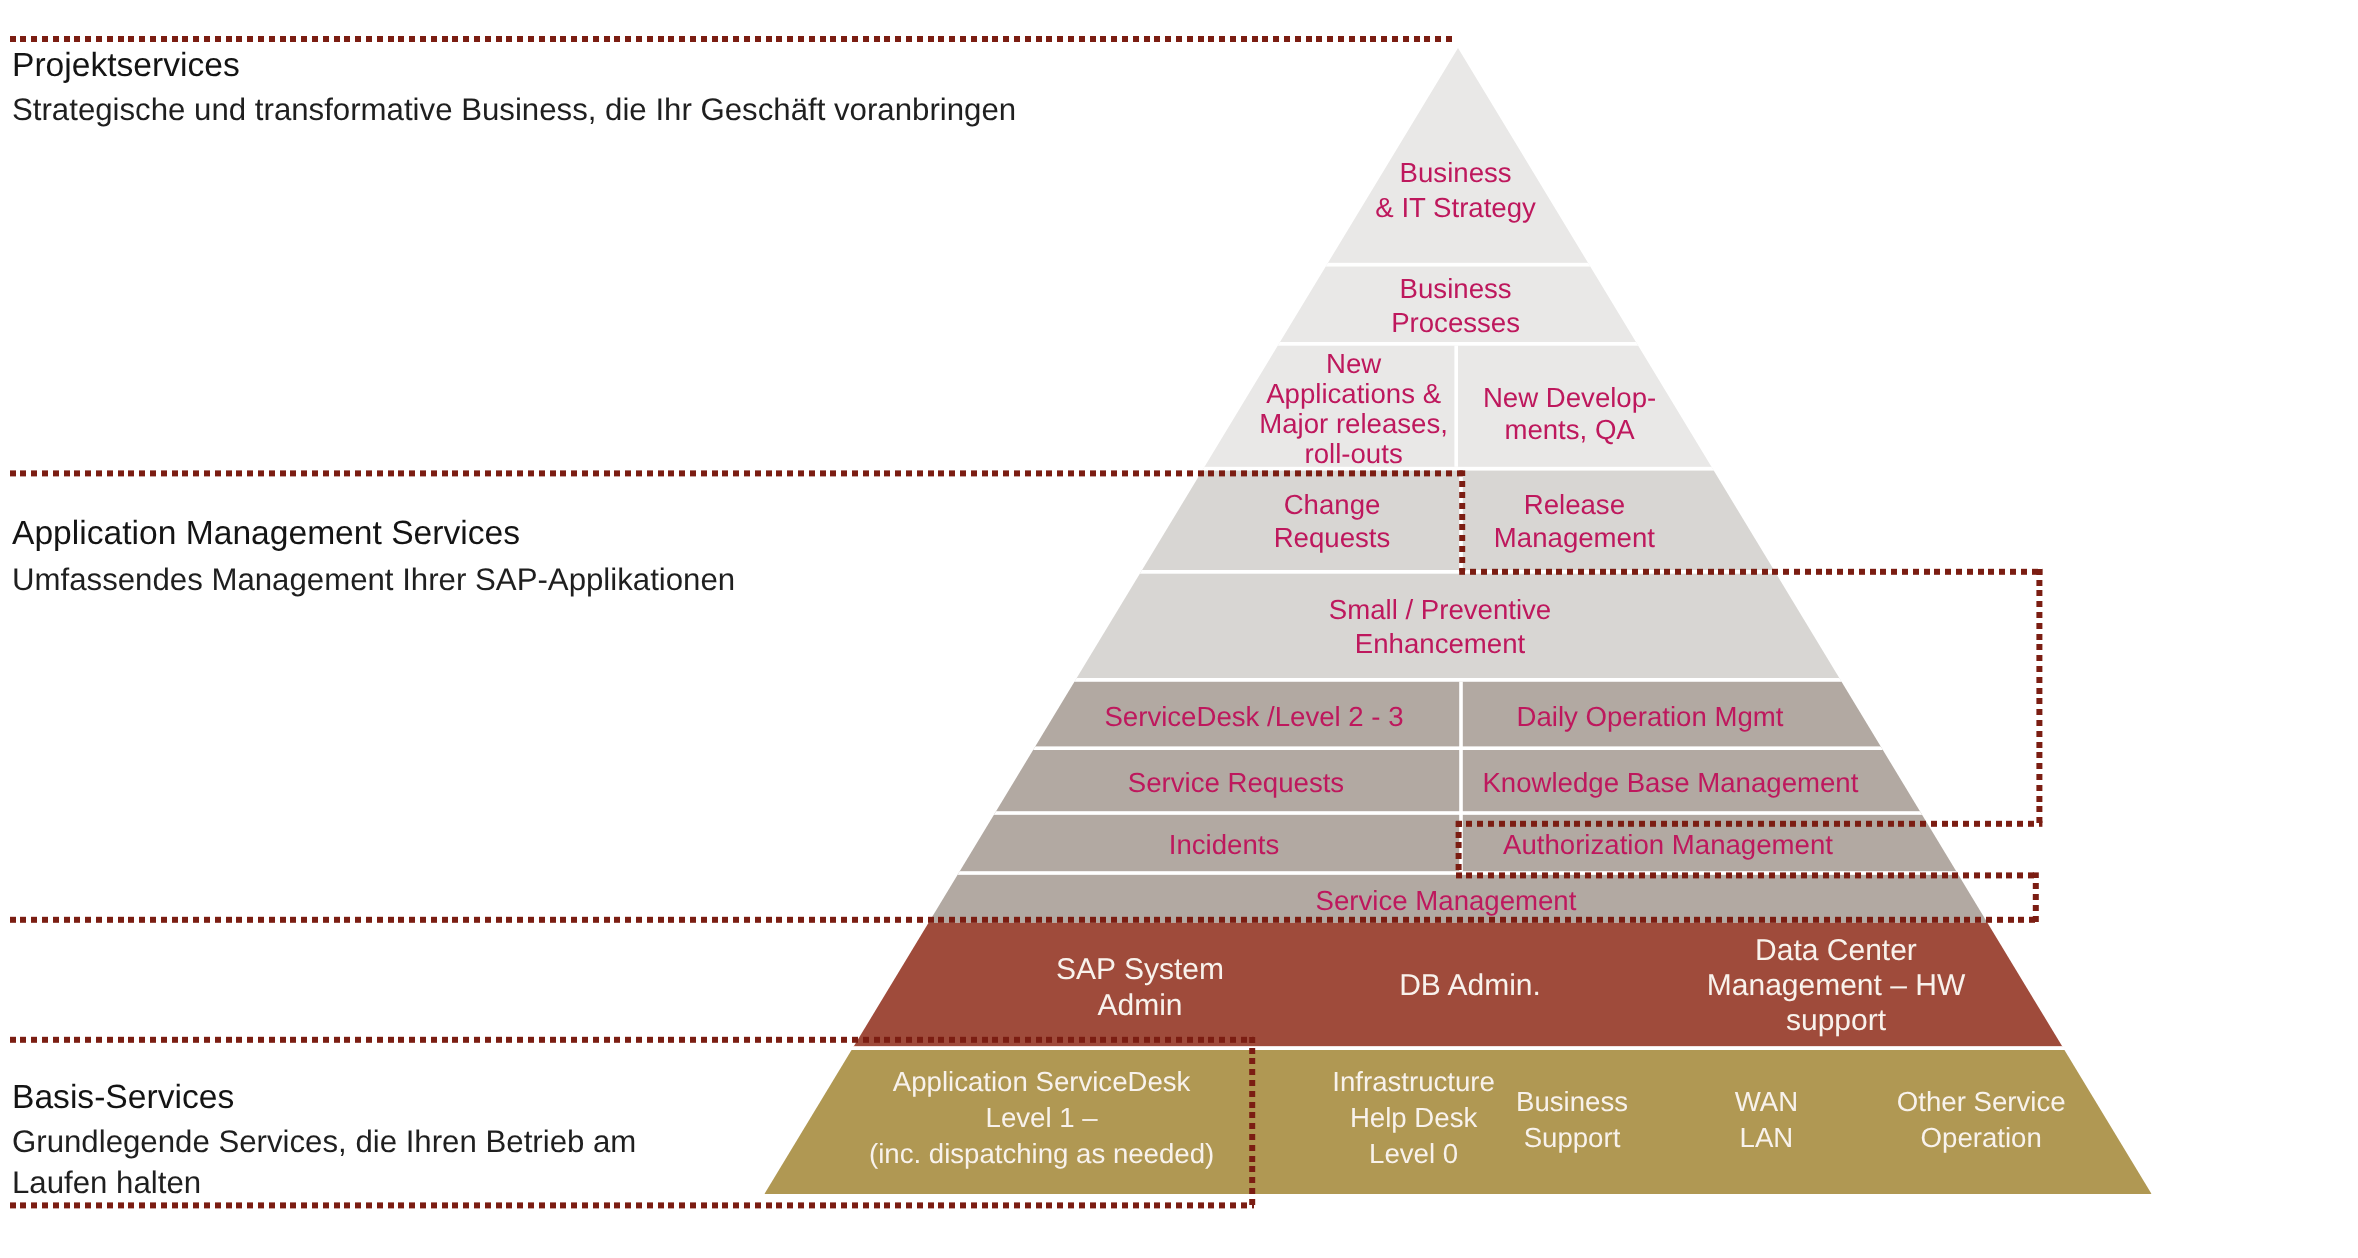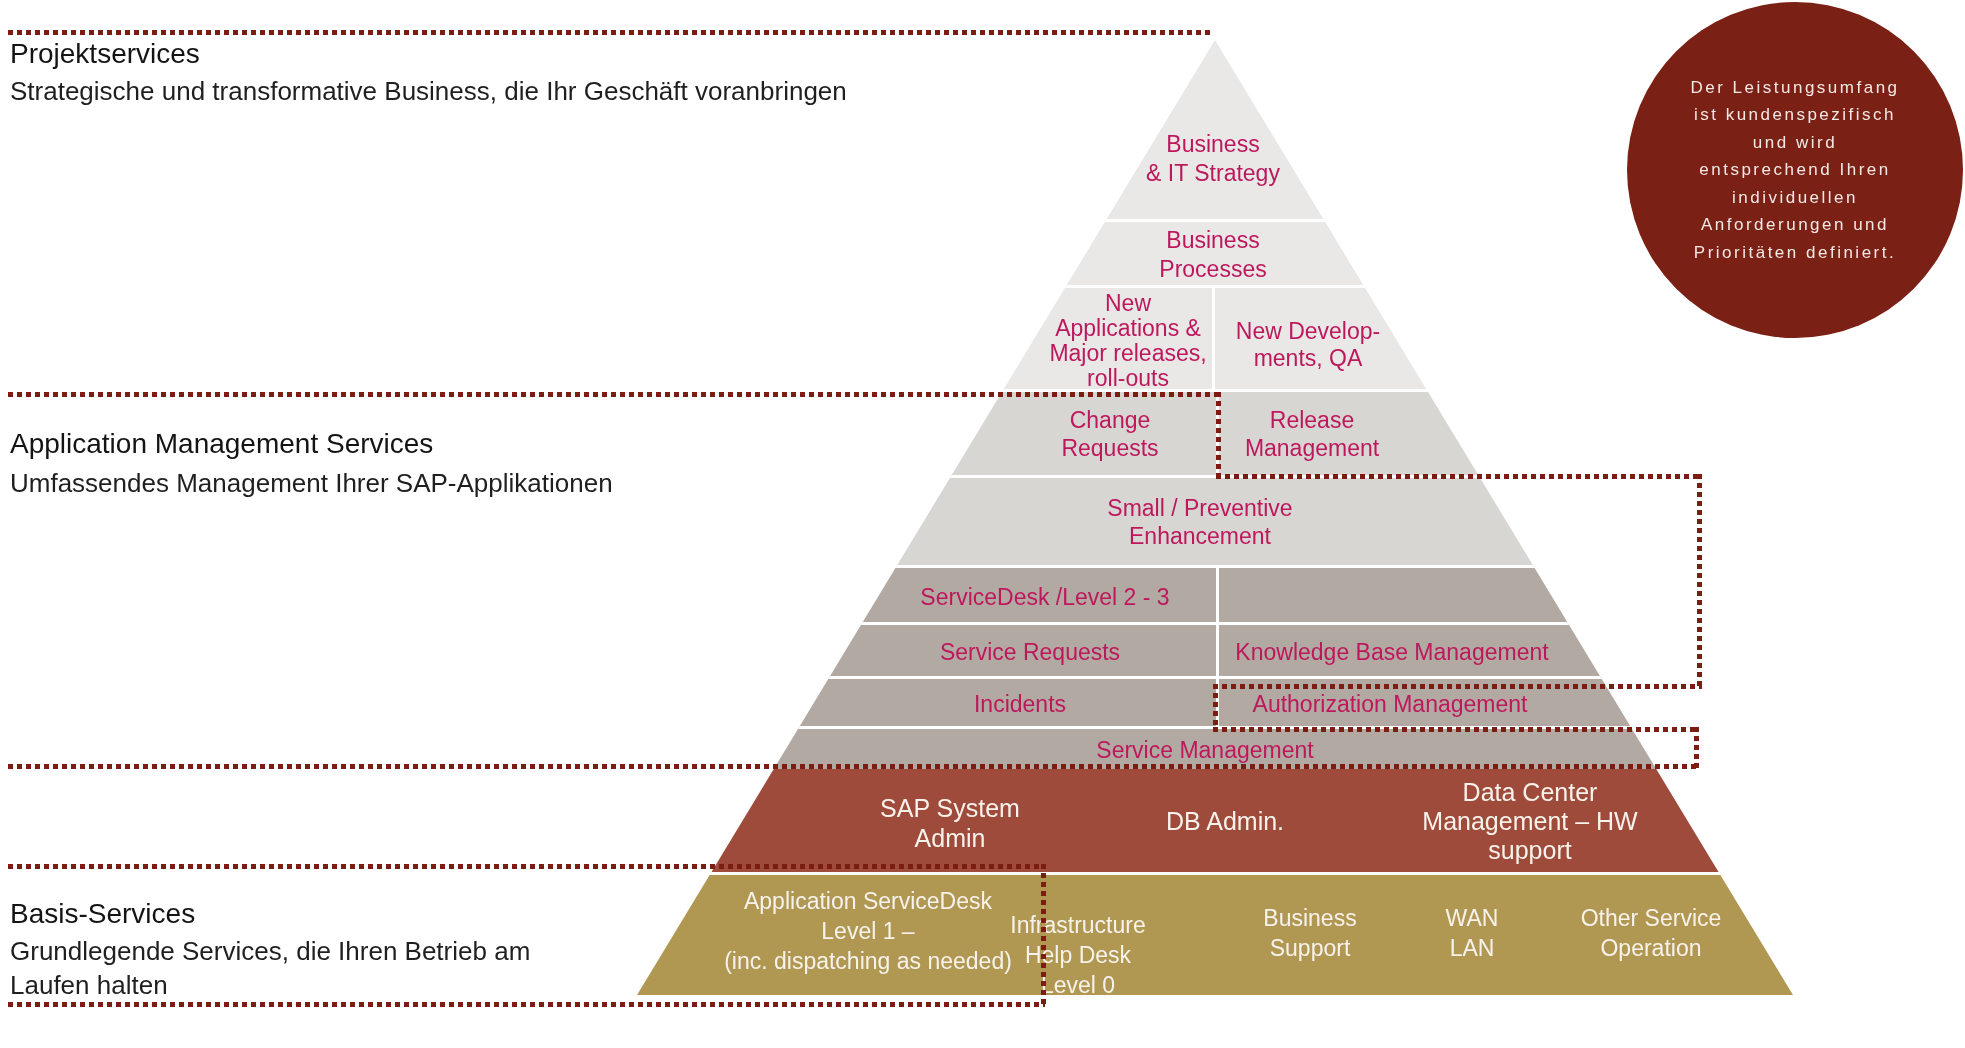--- a/index.html
+++ b/index.html
@@ -109,35 +109,36 @@
 roll-outs</div>
   <div class="cell" style="left:1188px;top:318px;width:240px;">New Develop-
 ments, QA</div>
   <div class="cell" style="left:995px;top:406px;width:230px;line-height:28px;">Change
 Requests</div>
   <div class="cell" style="left:1197px;top:406px;width:230px;line-height:28px;">Release
 Management</div>
   <div class="cell" style="left:1050px;top:494px;width:300px;line-height:28px;">Small / Preventive
 Enhancement</div>
   <div class="cell" style="left:880px;top:584px;width:330px;">ServiceDesk /Level 2 - 3</div>
+  <div class="cell" style="left:1210px;top:584px;width:330px;">Daily Operation Mgmt</div>
   <div class="cell" style="left:880px;top:639px;width:300px;">Service Requests</div>
   <div class="cell" style="left:1222px;top:639px;width:340px;">Knowledge Base Management</div>
   <div class="cell" style="left:875px;top:691px;width:290px;">Incidents</div>
   <div class="cell" style="left:1220px;top:691px;width:340px;">Authorization Management</div>
   <div class="cell" style="left:1055px;top:737px;width:300px;">Service Management</div>
   <div class="cell light" style="left:840px;top:793px;width:220px;line-height:30px;font-size:25px;">SAP System
 Admin</div>
   <div class="cell light" style="left:1115px;top:808px;width:220px;font-size:25px;">DB Admin.</div>
   <div class="cell light" style="left:1390px;top:778px;width:280px;line-height:29px;font-size:25px;">Data Center
 Management – HW
 support</div>
   <div class="cell light" style="left:623px;top:886px;width:490px;line-height:30px;">Application ServiceDesk
 Level 1 –
 (inc. dispatching as needed)</div>
-  <div class="cell light" style="left:988px;top:886px;width:180px;line-height:30px;margin-top:24px;">Infrastructure
+  <div class="cell light" style="left:1088px;top:886px;width:180px;line-height:30px;">Infrastructure
 Help Desk
 Level 0</div>
   <div class="cell light" style="left:1225px;top:903px;width:170px;line-height:30px;">Business
 Support</div>
   <div class="cell light" style="left:1397px;top:903px;width:150px;line-height:30px;">WAN
 LAN</div>
   <div class="cell light" style="left:1541px;top:903px;width:220px;line-height:30px;">Other Service
 Operation</div>
 
   <div class="dot-h" style="left:8px;top:30px;width:1202px;"></div>
@@ -147,23 +148,14 @@
   <div class="dot-v" style="left:1697px;top:474px;height:212px;"></div>
   <div class="dot-h" style="left:1213px;top:684px;width:489px;"></div>
   <div class="dot-v" style="left:1213px;top:684px;height:45px;"></div>
   <div class="dot-h" style="left:1213px;top:727px;width:484px;"></div>
   <div class="dot-v" style="left:1694px;top:727px;height:42px;"></div>
   <div class="dot-h" style="left:8px;top:764px;width:1691px;"></div>
   <div class="dot-h" style="left:8px;top:864px;width:1037px;"></div>
   <div class="dot-v" style="left:1041px;top:864px;height:143px;"></div>
   <div class="dot-h" style="left:8px;top:1002px;width:1037px;"></div>
 
-  <div class="badge">
-    <div class="badge-text">Der Leistungsumfang
-ist kundenspezifisch
-und wird
-entsprechend Ihren
-individuellen
-Anforderungen und
-Prioritäten definiert.</div>
-  </div>
 
 </div>
 
 </body></html>

